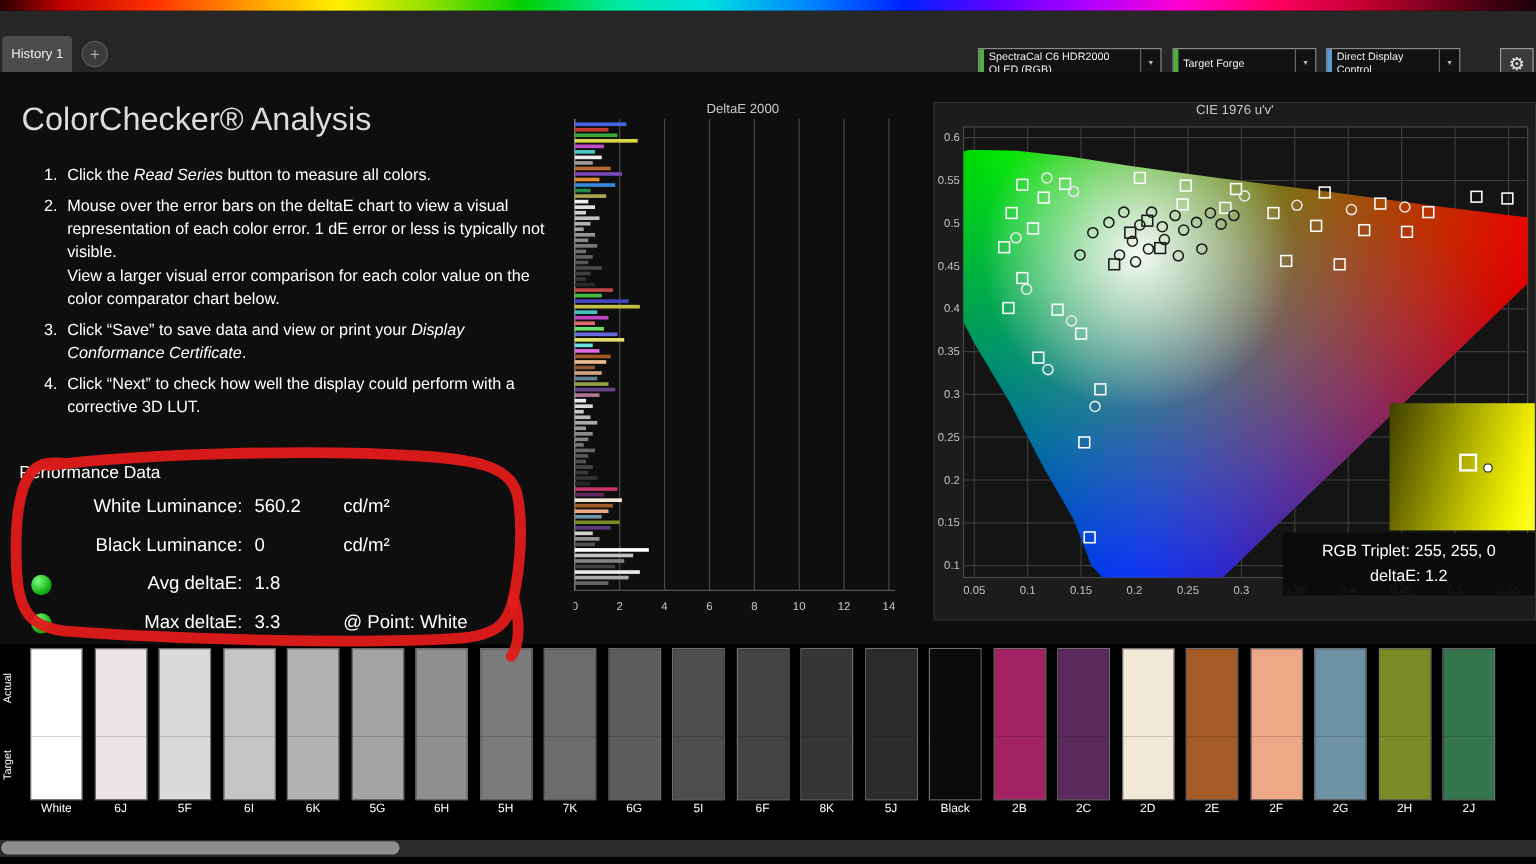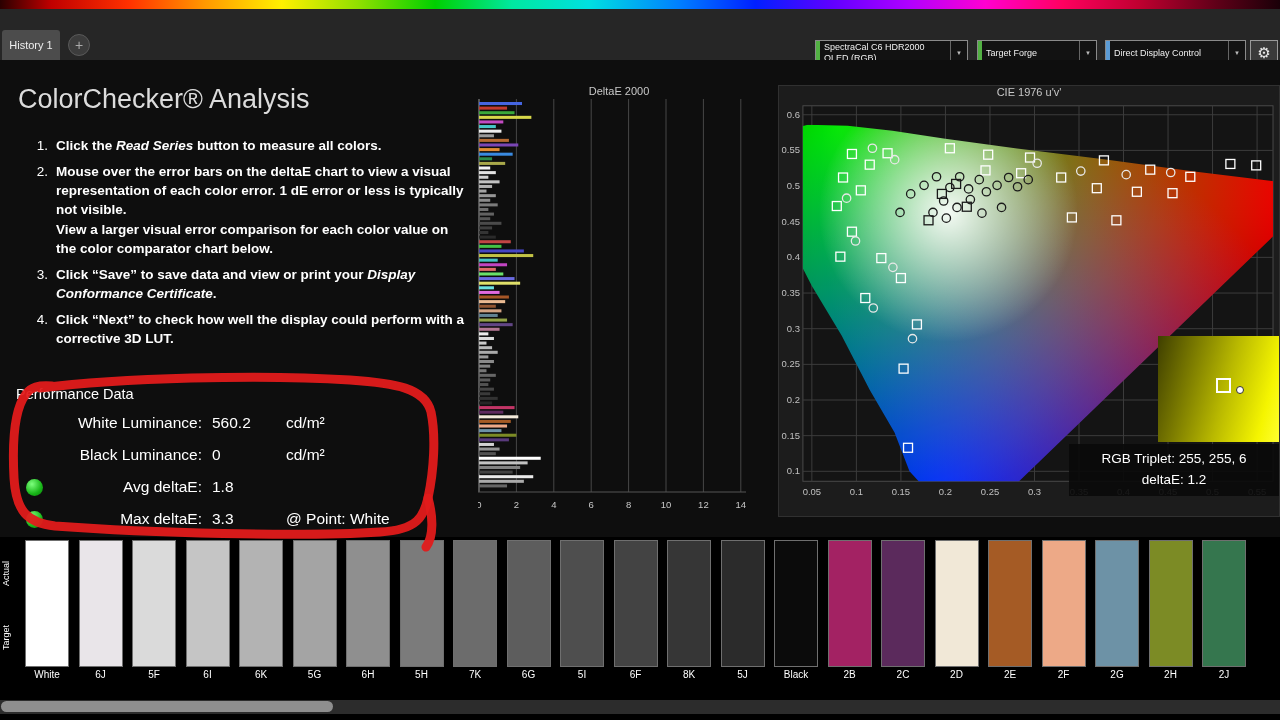--- a/index.html
+++ b/index.html
@@ -8,30 +8,30 @@
     background:linear-gradient(90deg,#2a0000 0%,#c00000 4%,#ff3000 10%,#ff9800 16%,#fff000 22%,#90e000 28%,#00d000 34%,#00e8a0 40%,#00e0e0 46%,#0080ff 53%,#0020ff 59%,#6000ff 65%,#b000ff 71%,#ff00d0 77%,#ff0060 83%,#c00030 89%,#600018 95%,#1a0008 100%);}
   .tabbar{position:absolute;left:0;top:9px;width:1280px;height:51px;background:#262626;}
   .tab{position:absolute;left:2px;bottom:0;width:58px;height:30px;background:#4c4c4c;color:#eee;
     font-size:11px;display:flex;align-items:center;justify-content:center;border-radius:3px 3px 0 0;}
   .tab-add{position:absolute;left:68px;bottom:4px;width:22px;height:22px;background:#3c3c3c;border:1px solid #5a5a5a;
     border-radius:11px;color:#aaa;display:flex;align-items:center;justify-content:center;font-size:14px;box-sizing:border-box;}
   .dd{position:absolute;top:31px;height:26px;background:#121212;border:1px solid #8a8a8a;box-sizing:border-box;display:flex;}
   .dd .accent{width:4px;height:100%;flex:none;}
   .dd .dtext{flex:1;color:#f0f0f0;font-size:9px;line-height:1.2;padding:1px 4px;display:flex;flex-direction:column;justify-content:center;overflow:hidden;}
   .dd .arrow{width:16px;flex:none;border-left:1px solid #666;color:#bbb;font-size:6px;display:flex;align-items:center;justify-content:center;}
-  .dd1{left:815px;width:153px}.dd2{left:977px;width:120px}.dd3{left:1105px;width:141px}
+  .dd1{left:815px;width:153px}.dd2{left:977px;width:120px}.dd3{left:1105px;width:112px}
   .gearbtn{position:absolute;left:1250px;top:31px;width:28px;height:26px;background:#3a3a3a;border:1px solid #999;
     box-sizing:border-box;color:#e8e8e8;font-size:15px;display:flex;align-items:center;justify-content:center;}
   .main{position:absolute;left:0;top:60px;width:1280px;height:477px;background:#0e0e0e;}
   .leftpanel{position:absolute;left:0;top:60px;width:472px;height:477px;}
   .page-title{position:absolute;left:18px;top:24px;font-size:27px;color:#dcdcdc;font-weight:400;}
   .instructions{position:absolute;left:30px;top:76px;width:438px;}
   .instr{display:flex;margin-bottom:7px;color:#fff;font-size:13.5px;line-height:1.42;}
   .instr .num{width:18px;flex:none;text-align:right;margin-right:8px;}
-  .instr .ibody{white-space:pre-line;font-weight:bold;}
+  .instr .ibody{white-space:pre-line;}
   .it{font-style:italic;}
   .perf{position:absolute;left:16px;top:326px;width:420px;color:#fff;}
   .perf-h{text-align:left;font-size:14.5px;margin-bottom:5px;width:350px;}
   .prow{display:grid;grid-template-columns:36px 150px 80px auto;align-items:center;height:32px;font-size:15.5px;}
   .prow .plab{text-align:right;}
   .prow .pval{padding-left:10px;}
   .prow .punit{padding-left:4px;}
   .dot{width:17px;height:17px;border-radius:50%;margin:0 auto;
     background:radial-gradient(circle at 35% 30%,#7dff7d,#18b518 60%,#0a7a0a);}
   .annotation{position:absolute;left:0;top:0;width:1280px;height:720px;pointer-events:none;z-index:40;}
@@ -412,21 +412,21 @@
         <text x="21" y="52.799999999999955" fill="#c0c0c0" font-size="9.5" text-anchor="end">0.55</text>
         <text x="21" y="17" fill="#c0c0c0" font-size="9.5" text-anchor="end">0.6</text>
       </g>
   </svg>
 
   <div class="cie-swatch">
     <div class="swatch-square"></div>
     <div class="swatch-dot"></div>
   </div>
   <div class="cie-tip">
-    <div>RGB Triplet: 255, 255, 6</div>
+    <div>RGB Triplet: 255, 255, 0</div>
     <div>deltaE: 1.2</div>
   </div>
 </div>
 
 <svg class="annotation" viewBox="0 0 1280 720">
   <path d="M 40 388 C 120 378, 260 374, 350 380 C 395 383, 425 388, 431 412 C 436 436, 434 470, 428 498 C 424 516, 418 530, 380 532 C 300 537, 150 533, 55 526 C 28 523, 16 512, 14 478 C 12 440, 15 408, 26 394 C 31 387, 38 385, 52 386" fill="none" stroke="#e11b1b" stroke-width="9" stroke-linecap="round" stroke-linejoin="round" opacity="0.95"></path>
   <path d="M 428 498 C 433 516, 434 536, 426 547" fill="none" stroke="#e11b1b" stroke-width="9" stroke-linecap="round" opacity="0.95"></path>
 </svg>
 
 <div class="comparator">

